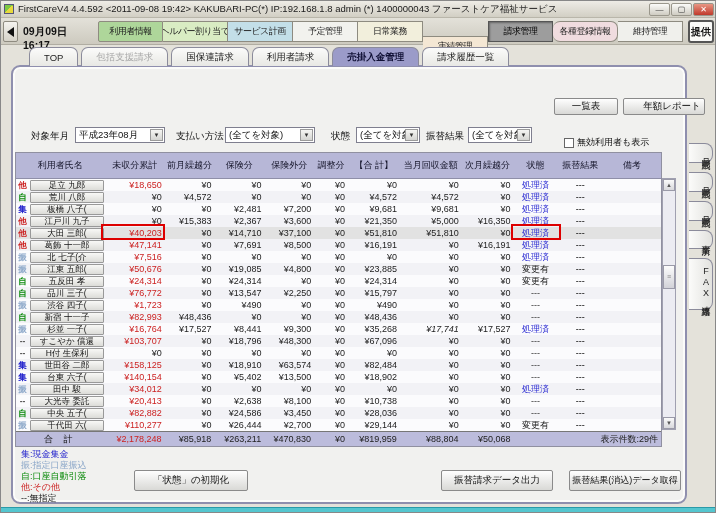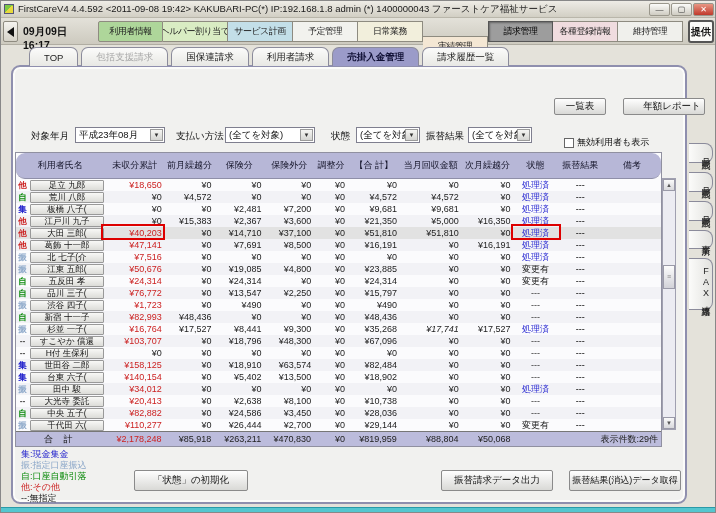--- a/index.html
+++ b/index.html
@@ -45,42 +45,42 @@
   .tab.selected { background: #9b9bc9; color: #101035; font-weight: bold; }
   .tab.disabled { color: #a8a8a8; }
 
   
   .panel { position: absolute; left: 10px; top: 64px; width: 676px; height: 439px;
            background: #f1f1ef; border: 2px solid #8f8fae; border-radius: 9px;
            box-shadow: inset 0 0 0 2px #fcfcfa; }
 
   .btn { background: linear-gradient(#fefefe, #d9d9d6); border: 1px solid #8a8a8a; border-radius: 2px;
          font-size: 9.5px; color: #111; display: flex; align-items: center; justify-content: center; }
-  .btn-list   { position: absolute; left: 541px; top: 31px; width: 52px; height: 17px; }
+  .btn-list   { position: absolute; left: 541px; top: 31px; width: 64px; height: 17px; }
   .btn-annual { position: absolute; left: 610px; top: 31px; width: 82px; height: 17px; padding-left: 16px; }
 
   
   .filter-label { position: absolute; top: 63px; font-size: 9.5px; color: #111; }
   .combo { position: absolute; top: 60px; height: 16px; background: #fff; border: 1px solid #7f7f8f;
            font-size: 9.5px; color: #111; display: flex; align-items: center; padding-left: 3px; }
   .combo .arrow { position: absolute; right: 1px; top: 1px; bottom: 1px; width: 13px;
                   background: linear-gradient(#f5f5f3, #d5d5d2); border: 1px solid #9a9a9a;
                   font-size: 6px; color: #333; display: flex; align-items: center; justify-content: center; }
 
   
   #kana-bar { position: absolute; left: 503px; top: 50px; display: flex; align-items: center; font-size: 10px; }
   .kana-all { background: #8f8f8f; color: #fff; padding: 0 3px; height: 13px; line-height: 13px; margin-right: 3px; }
   .kana { padding: 0 2.4px; color: #222; }
   .chk-row { position: absolute; left: 551px; top: 69px; display: flex; align-items: center; }
   .checkbox { width: 10px; height: 10px; background: #fff; border: 1px solid #666; margin-right: 3px; }
   .chk-label { font-size: 9px; color: #111; }
 
   
   .table { position: absolute; left: 2px; top: 85px; width: 647px; border: 1px solid #9090a0; background: #fbfbfd; }
-  .thead { display: flex; height: 26px; background: #b7b7d7; border-bottom: 1px solid #8f8fa8; border-radius: 9px; }
+  .thead { display: flex; height: 26px; background: #b7b7d7; border-bottom: 1px solid #8f8fa8; }
   .hcell { font-size: 9px; color: #15152a; display: flex; align-items: center; justify-content: center;
            white-space: nowrap; overflow: hidden; }
   .trow { display: flex; height: 12px; font-size: 9px; line-height: 12px; background: #fbfbfd; }
   .trow.alt { background: #f2f2f6; }
   .trow.hl { background: #e2e2e2; }
   .pcell { width: 13px; text-align: center; font-weight: bold; font-size: 8.5px; overflow: hidden; }
   .ncell { width: 76px; padding: 0 1px; }
   .name-btn { display: block; width: 74px; height: 11px; margin-top: 0.5px; background: linear-gradient(#f8f8f6, #dcdcd8);
               border: 1px solid #999; border-radius: 1px; font-size: 8.5px; line-height: 9px; text-align: center;
               color: #111; white-space: nowrap; overflow: hidden; }
@@ -142,21 +142,21 @@
     <div class="nav-back"></div>
     <span class="datetime">09月09日 16:17</span>
     <div id="toolbar-buttons">
         <div class="tbtn" style="background: rgb(174, 214, 154);">利用者情報</div>
         <div class="tbtn" style="background: rgb(217, 236, 195);">ヘルパー割り当て</div>
         <div class="tbtn" style="background: rgb(195, 223, 232);">サービス計画</div>
         <div class="tbtn" style="background: rgb(242, 242, 238);">予定管理</div>
         <div class="tbtn" style="background: rgb(242, 239, 220);">日常業務</div>
         <div class="tbtn" style="background: rgb(244, 231, 212); margin-top: 15px;">実績管理</div>
         <div class="tbtn sel" style="background: rgb(157, 157, 157);">請求管理</div>
-        <div class="tbtn" style="background: rgb(240, 220, 223);">各種登録情報</div>
+        <div class="tbtn" style="background: rgb(240, 220, 223); border-radius: 7px;">各種登録情報</div>
         <div class="tbtn" style="background: rgb(240, 240, 236);">維持管理</div>
       </div>
     <div class="provide-btn">提供</div>
   </div>
 
   <div id="tabrow">
       <div class="tab ">TOP</div>
       <div class="tab disabled">包括支援請求</div>
       <div class="tab ">国保連請求</div>
       <div class="tab ">利用者請求</div>

